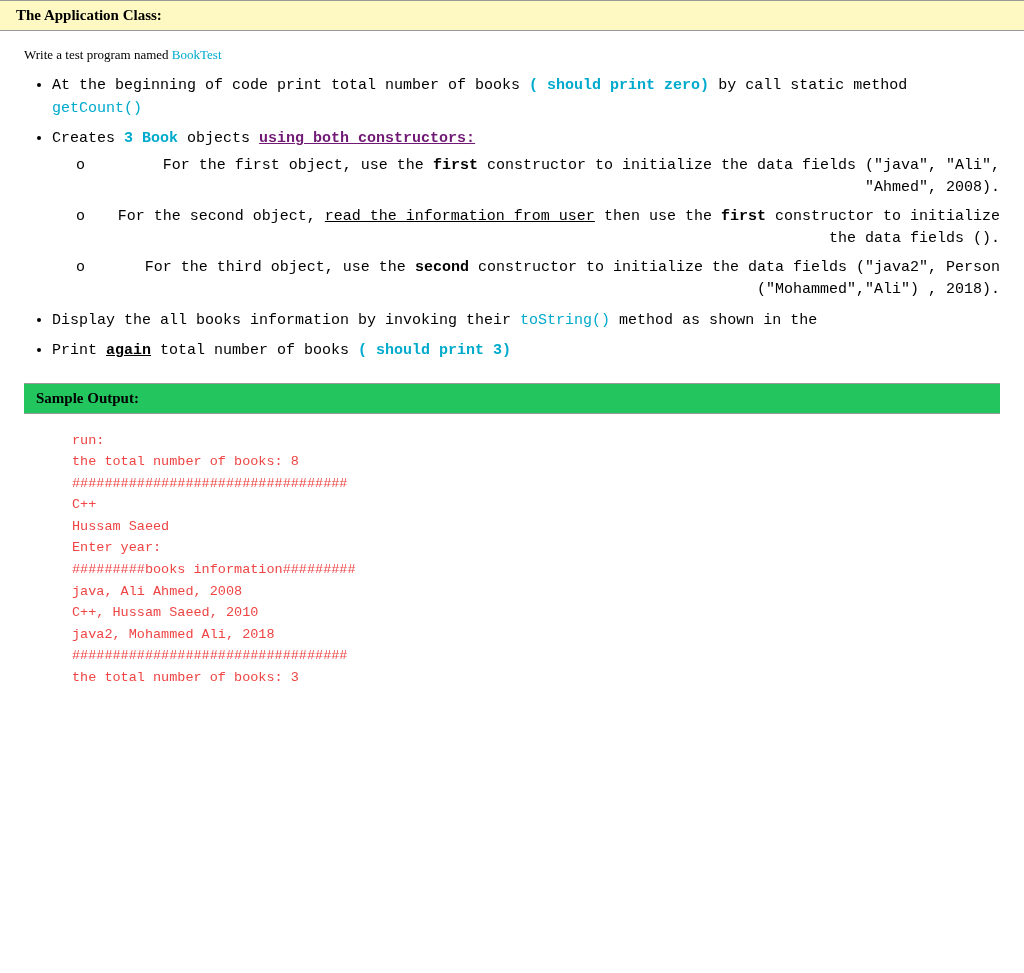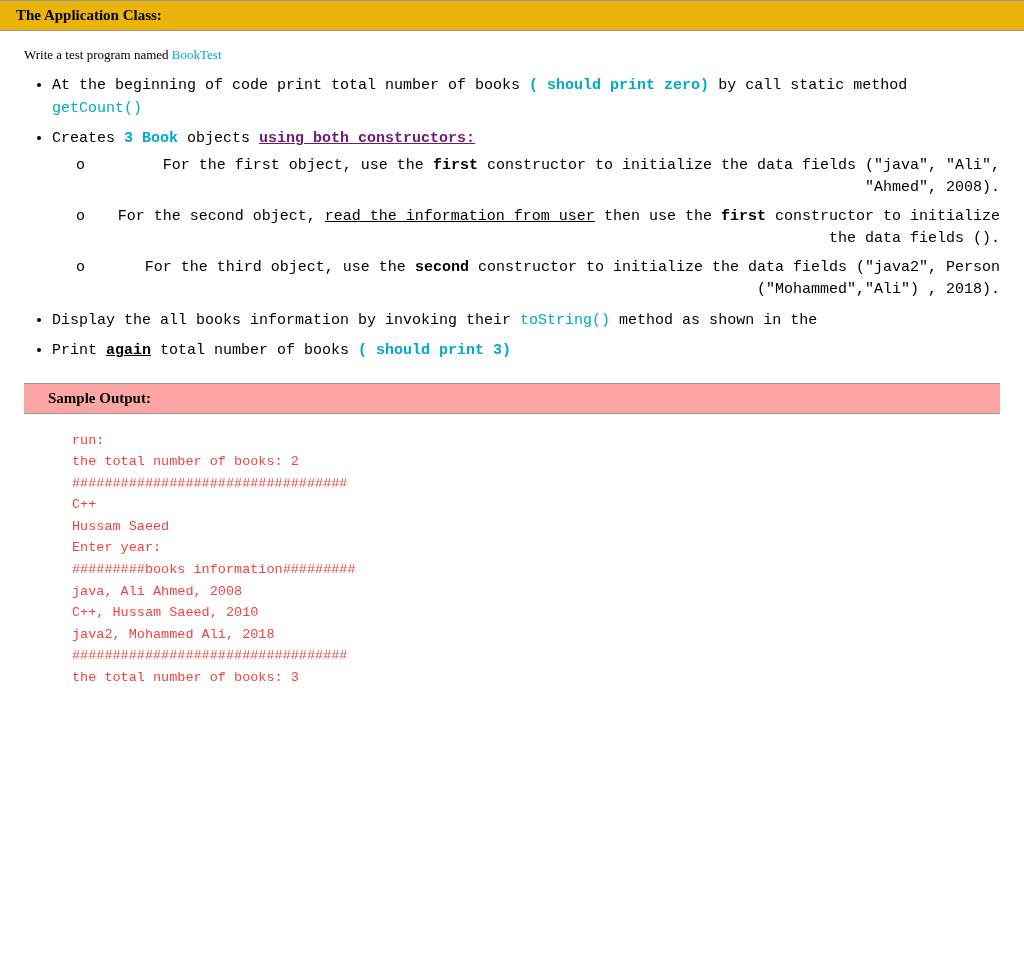--- a/index.html
+++ b/index.html
@@ -15,21 +15,21 @@
       color: #000000;
       width: 1024px;
       min-height: 973px;
     }
 
     .page-container {
       padding: 0;
     }
 
     .section-header {
-      background-color: #eab308;
+      background-color: #fef9c3;
       padding: 6px 16px;
       font-weight: bold;
       font-size: 15px;
       border-top: 1px solid #999;
       border-bottom: 1px solid #999;
     }
 
     .main-content {
       padding: 16px 24px 24px 24px;
     }
@@ -93,22 +93,22 @@
 
     .underline-text {
       text-decoration: underline;
     }
 
     .sample-output-section {
       margin-top: 20px;
     }
 
     .sample-output-header {
-      background-color: #fca5a5;
-      padding: 6px 24px;
+      background-color: #22c55e;
+      padding: 6px 12px;
       font-weight: bold;
       font-size: 15px;
       border-top: 1px solid #999;
       border-bottom: 1px solid #999;
     }
 
     .code-block {
       font-family: "Courier New", Courier, monospace;
       font-size: 13.5px;
       padding: 16px 48px;
@@ -190,21 +190,21 @@
       </li>
 
     </ul>
 
     <div class="sample-output-section">
       <div class="sample-output-header">
         <span>Sample Output:</span>
       </div>
       <div class="code-block">
         <span class="code-line">run:</span>
-        <span class="code-line">the total number of books: 2</span>
+        <span class="code-line">the total number of books: 8</span>
         <span class="code-line">##################################</span>
         <span class="code-line">C++</span>
         <span class="code-line">Hussam Saeed</span>
         <span class="code-line">Enter year:</span>
         <span class="code-line">#########books information#########</span>
         <span class="code-line">java, Ali Ahmed, 2008</span>
         <span class="code-line">C++, Hussam Saeed, 2010</span>
         <span class="code-line">java2, Mohammed Ali, 2018</span>
         <span class="code-line">##################################</span>
         <span class="code-line">the total number of books: 3</span>

